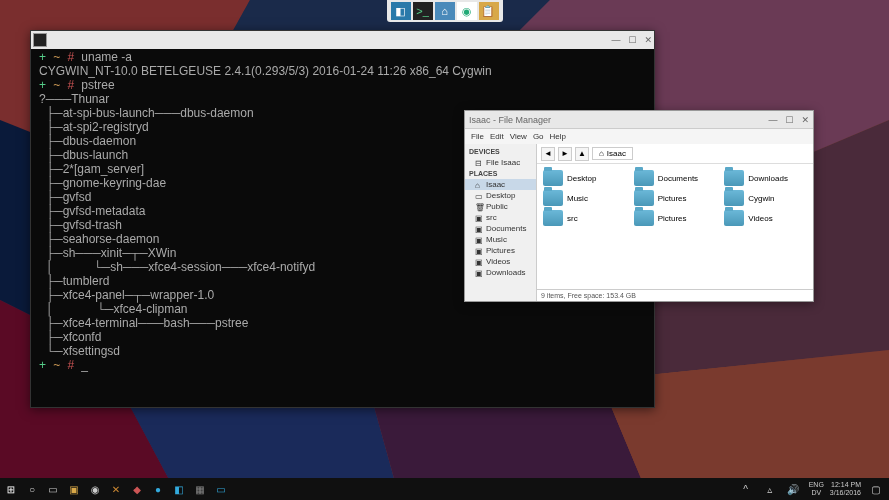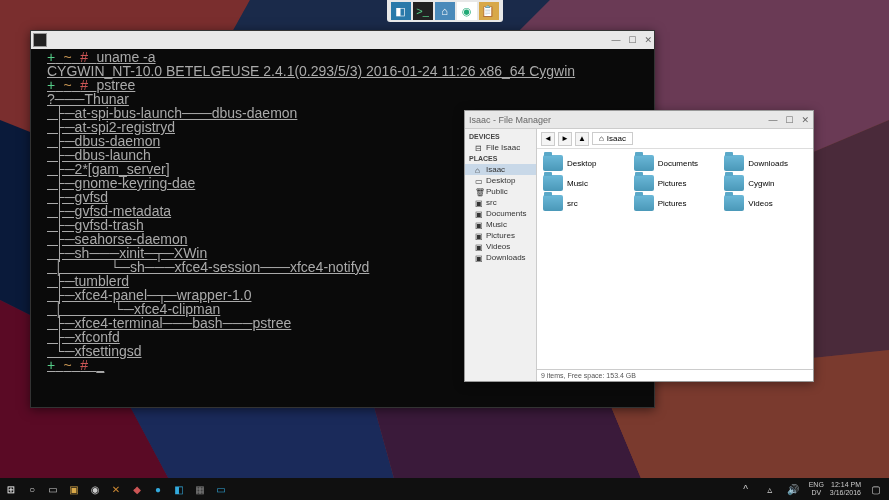--- a/index.html
+++ b/index.html
@@ -12,28 +12,28 @@
 
 .top-panel { position: absolute; top: 0; left: 50%; transform: translateX(-50%); background: #e8e8e8; padding: 2px 4px; display: flex; gap: 2px; border-radius: 0 0 3px 3px; z-index: 10; }
 .top-panel .icon-btn { width: 20px; height: 18px; display: flex; align-items: center; justify-content: center; cursor: pointer; font-size: 11px; }
 
 
 .terminal { position: absolute; top: 30px; left: 30px; width: 625px; height: 378px; background: #0a0a0a; border: 1px solid #333; box-shadow: 0 2px 10px rgba(0,0,0,0.5); z-index: 5; }
 .term-titlebar { height: 18px; background: #e8e8e8; display: flex; align-items: center; position: relative; }
 .term-titlebar .app-icon { width: 14px; height: 14px; margin-left: 2px; background: #222; border: 1px solid #999; }
 .term-titlebar .win-controls { position: absolute; right: 2px; display: flex; gap: 8px; font-size: 9px; color: #666; }
 .term-titlebar .win-controls span { cursor: pointer; }
-.term-body { padding: 2px 16px; font-family: "Consolas", "Courier New", monospace; font-size: 14px; line-height: 13px; color: #aaa; white-space: pre; overflow: hidden; text-decoration: underline; }
+.term-body { padding: 2px 8px; font-family: "Consolas", "Courier New", monospace; font-size: 12px; line-height: 13px; color: #aaa; white-space: pre; overflow: hidden; }
 .term-body .prompt-plus { color: #5c8; }
 .term-body .prompt-tilde { color: #c95; }
 .term-body .prompt-hash { color: #c55; }
 .term-body .cmd { color: #aaa; }
 
 
-.filemgr { position: absolute; top: 110px; left: 464px; width: 350px; height: 272px; background: #f5f5f5; border: 1px solid #999; box-shadow: 0 2px 10px rgba(0,0,0,0.4); z-index: 8; display: flex; flex-direction: column; font-size: 9px; }
+.filemgr { position: absolute; top: 110px; left: 464px; width: 350px; height: 192px; background: #f5f5f5; border: 1px solid #999; box-shadow: 0 2px 10px rgba(0,0,0,0.4); z-index: 8; display: flex; flex-direction: column; font-size: 9px; }
 .fm-titlebar { height: 18px; background: #e8e8e8; display: flex; align-items: center; justify-content: space-between; padding: 0 4px; font-size: 9px; color: #666; border-bottom: 1px solid #ccc; }
 .fm-titlebar .win-controls { display: flex; gap: 8px; color: #666; }
 .fm-titlebar .win-controls span { cursor: pointer; }
 .fm-menubar { height: 15px; display: flex; gap: 6px; padding: 0 6px; font-size: 8px; color: #333; align-items: center; }
 .fm-menubar span { cursor: pointer; }
 .fm-content { flex: 1; display: flex; background: #fff; overflow: hidden; }
 .fm-sidebar { width: 72px; background: #f0f0f0; border-right: 1px solid #ccc; padding: 2px 0; font-size: 8px; overflow: hidden; }
 .fm-sb-header { font-weight: bold; font-size: 7px; color: #444; padding: 2px 4px; }
 .fm-sb-item { padding: 1px 4px 1px 10px; cursor: pointer; display: flex; align-items: center; gap: 3px; color: #333; }
 .fm-sb-item.selected { background: #c8d8e8; }
@@ -118,20 +118,27 @@
 
 <div class="filemgr">
   <div class="fm-titlebar">
     <span>Isaac - File Manager</span>
     <div class="win-controls">
       <span>—</span>
       <span>☐</span>
       <span>✕</span>
     </div>
   </div>
+  <div class="fm-menubar">
+    <span>File</span>
+    <span>Edit</span>
+    <span>View</span>
+    <span>Go</span>
+    <span>Help</span>
+  </div>
   <div class="fm-content">
     <div class="fm-sidebar">
       <div class="fm-sb-header">DEVICES</div>
       <div class="fm-sb-item">
           <span class="sb-ico">⊟</span>
           <span>File Isaac</span>
         </div>
       <div class="fm-sb-header">PLACES</div>
       <div class="fm-sb-item selected">
           <span class="sb-ico">⌂</span>

